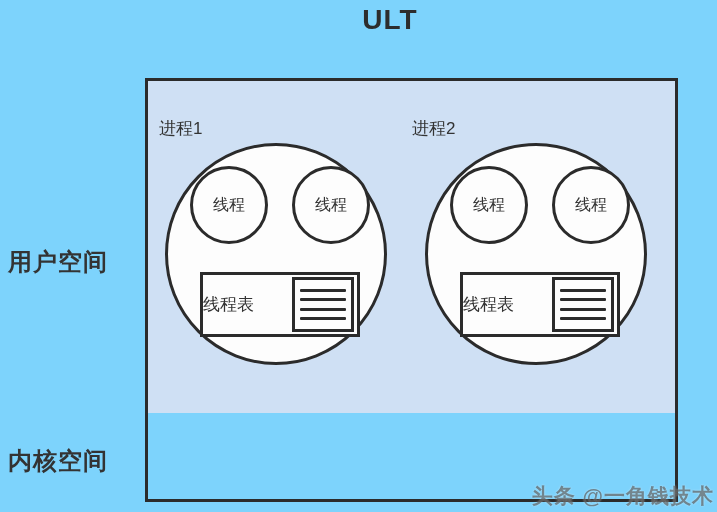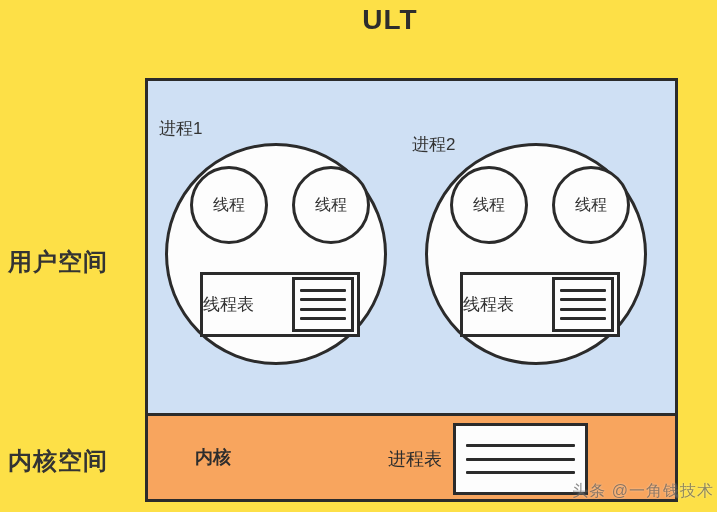--- a/index.html
+++ b/index.html
@@ -1,19 +1,19 @@
 <!DOCTYPE html>
 <html><head>
 <meta charset="utf-8">
 <style>
   html,body{margin:0;padding:0;background:#e8e8e8;}
   .stage{
     position:relative;
     width:717px;height:512px;
-    background:#fde047;
+    background:#7dd3fc;
     font-family:"Liberation Sans","DejaVu Sans",sans-serif;
     overflow:hidden;
     margin:0 auto;
   }
   .title{
     position:absolute;left:300px;top:4px;width:180px;
     text-align:center;
     font-size:28px;font-weight:bold;color:#2d2d2d;
     letter-spacing:1px;
   }
@@ -34,21 +34,21 @@
   .user-space{
     position:relative;
     height:332px;
     background:#cfe0f4;
   }
   .proc-label{
     position:absolute;top:36px;
     font-size:17px;color:#333;
   }
   .proc-label.p1{left:11px;}
-  .proc-label.p2{left:264px;margin-top:16px;}
+  .proc-label.p2{left:264px;}
   .process-circle{
     position:absolute;top:62px;
     width:222px;height:222px;
     box-sizing:border-box;
     border:3px solid #2b2b2b;
     border-radius:50%;
     background:#fdfdfd;
   }
   .process-circle.c1{left:17px;}
   .process-circle.c2{left:277px;}
@@ -101,22 +101,22 @@
   .ptable-label{
     position:absolute;left:240px;top:31px;
     font-size:18px;color:#2d2d2d;
   }
   .process-table-box{
     position:absolute;left:305px;top:7px;
     width:135px;height:72px;
     padding:8px 10px;
   }
   .watermark{
-    position:absolute;right:3px;bottom:10px;
-    font-size:16px;font-weight:normal;
+    position:absolute;right:3px;bottom:2px;
+    font-size:21px;font-weight:bold;
     color:rgba(75,75,75,0.62);
     letter-spacing:1px;
     white-space:nowrap;
     text-shadow:0 0 2px rgba(255,255,255,0.5);
   }
 </style>
 </head>
 <body>
 
 <div class="stage">
@@ -164,27 +164,18 @@
               <div class="hline"></div>
               <div class="hline"></div>
               <div class="hline"></div>
               <div class="hline"></div>
             </div>
         </div>
       </div>
 
     </div>
 
-    <div class="kernel-space">
-      <span class="kernel-label">内核</span>
-      <span class="ptable-label">进程表</span>
-      <div class="process-table-box lined-box">
-          <div class="hline"></div>
-          <div class="hline"></div>
-          <div class="hline"></div>
-        </div>
-    </div>
 
   </div>
 
   <div class="watermark">头条 @一角钱技术</div>
 
 </div>
 
 </body></html>

